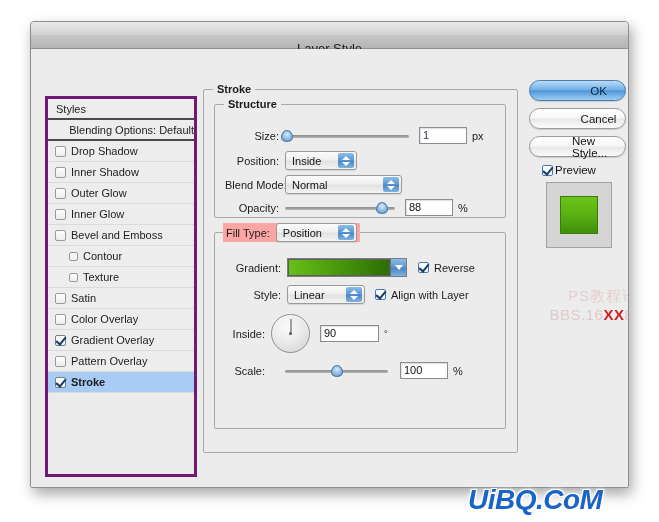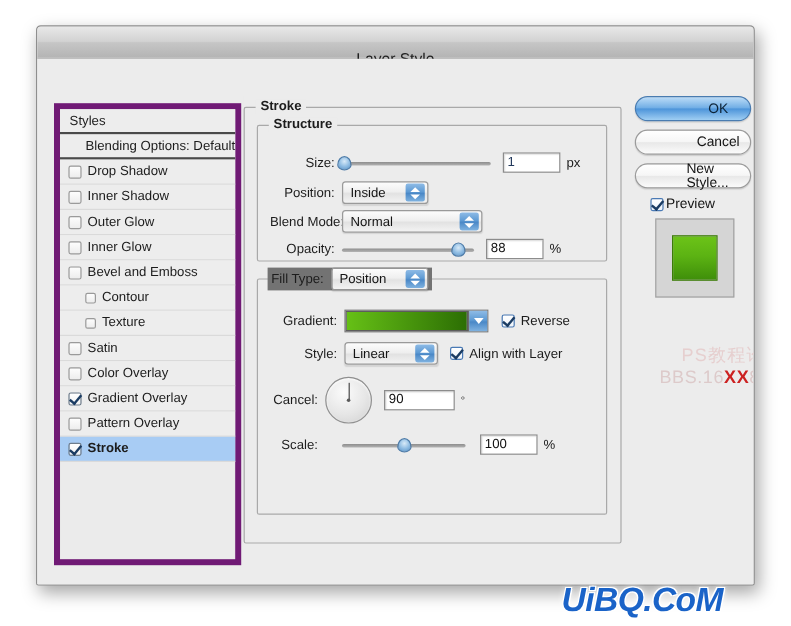--- a/index.html
+++ b/index.html
@@ -73,25 +73,25 @@
   .dialog-body {
     position: relative;
     height: 438px;
     background: #ececec;
   }
 
   
   .styles-pane {
     position: absolute;
     left: 14px;
-    top: 37px;
+    top: 47px;
     width: 146px;
     height: 375px;
     background: #ebebeb;
-    border: 5px solid #701a75;
+    border: 3px solid #701a75;
     box-shadow: inset 0 1px 1px rgba(0,0,0,0.10);
   }
   .styles-header {
     height: 21px;
     line-height: 21px;
     padding-left: 8px;
     font-size: 11px;
     color: #1c1c1c;
     background: #ededed;
     border-bottom: 2px solid #4a4a4a;
@@ -553,21 +553,21 @@
           <span class="slider" style="width:110px; margin-left:6px;">
             <span class="track"></span>
             <span class="thumb" id="opacity-thumb" style="left: 88%;"></span>
           </span>
           <span class="numfield" style="width:48px; margin-left:10px;">88</span>
           <span class="unit" style="margin-left:5px;">%</span>
         </div>
 
         <fieldset class="grp" id="filltype-group"></fieldset>
 
-        <div class="row" style="left:20px; top:143px; background:#737373; padding:0 3px;justify-content:space-between;">
+        <div class="row" style="left:20px; top:143px; background:#fca5a5; padding:0 3px;justify-content:space-between;">
           <span class="lbl">Fill Type:</span>
           <span class="popup" style="width:81px; margin-left:6px;">
             <span>Position</span>
             <span class="arrows">
               <span class="up"></span>
                 <span class="down"></span>
             </span>
           </span>
         </div>
 
@@ -592,21 +592,21 @@
                 <span class="down"></span>
             </span>
           </span>
           <span class="chk-inline" style="margin-left:10px;">
             <span class="cb checked blue"></span>
             <span>Align with Layer</span>
           </span>
         </div>
 
         <div class="row" style="left:22px; top:234px;">
-          <span class="lbl" style="width:40px;">Cancel:</span>
+          <span class="lbl" style="width:40px;">Inside:</span>
           <span class="dial" style="margin-left:6px;">
             <span class="needle" style="transform: translateX(-50%) rotate(0deg); transform-origin: 50% 15px;"></span>
             <span class="hub"></span>
           </span>
           <span class="numfield" style="width:59px; margin-left:10px;">90</span>
           <span class="unit" style="margin-left:5px; font-size:9px;">°</span>
         </div>
 
         <div class="row" style="left:22px; top:282px;">
           <span class="lbl" style="width:40px;">Scale:</span>

